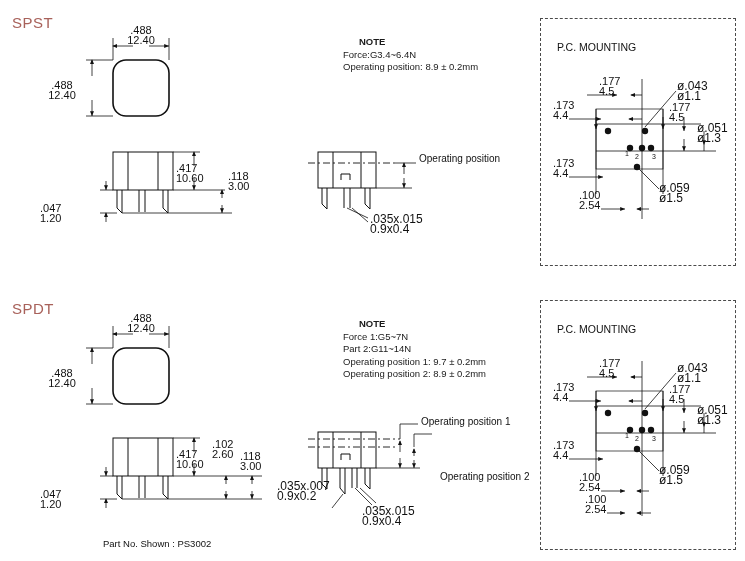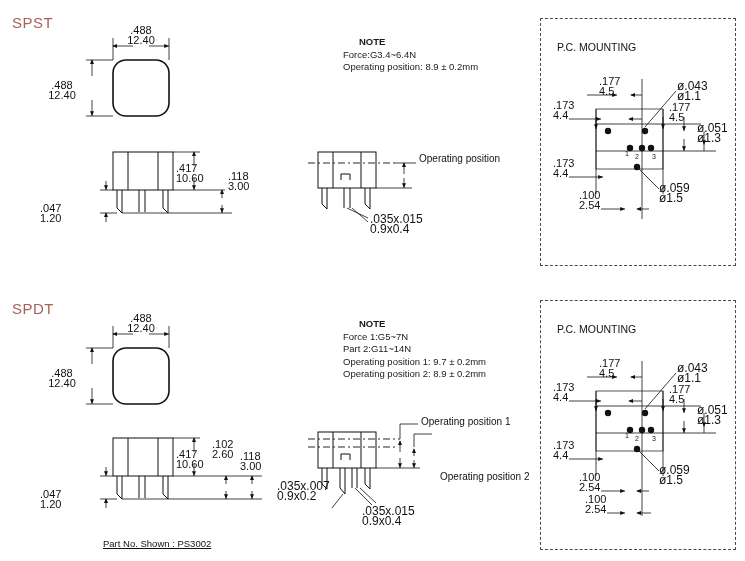--- a/index.html
+++ b/index.html
@@ -313,21 +313,21 @@
   </div>
 
   <div class="note" style="left:343px;top:318px;">
     <b>NOTE</b><br>
     <span>Force 1:G5~7N</span><br>
     <span>Part 2:G11~14N</span><br>
     <span>Operating position 1: 9.7 ± 0.2mm</span><br>
     <span>Operating position 2: 8.9 ± 0.2mm</span>
   </div>
 
-  <div class="partno" style="left:103px;top:538px;text-decoration:underline;">Part No. Shown : PS3002</div>
+  <div class="partno" style="left:103px;top:538px;">Part No. Shown : PS3002</div>
 
   <div class="pcbox" style="left:540px;top:300px;width:194px;height:248px;">
     <div class="pctitle" style="left:16px;top:22px;">P.C. MOUNTING</div>
 
     <svg width="194" height="248">
       <line x1="101" y1="60" x2="101" y2="215" class="lnthin"></line>
       <line x1="55" y1="105" x2="160" y2="105" class="lnthin"></line>
       <line x1="55" y1="132" x2="175" y2="132" class="lnthin"></line>
       <line x1="55" y1="90" x2="55" y2="175" class="lnthin"></line>
       <line x1="122" y1="90" x2="122" y2="175" class="lnthin"></line>

